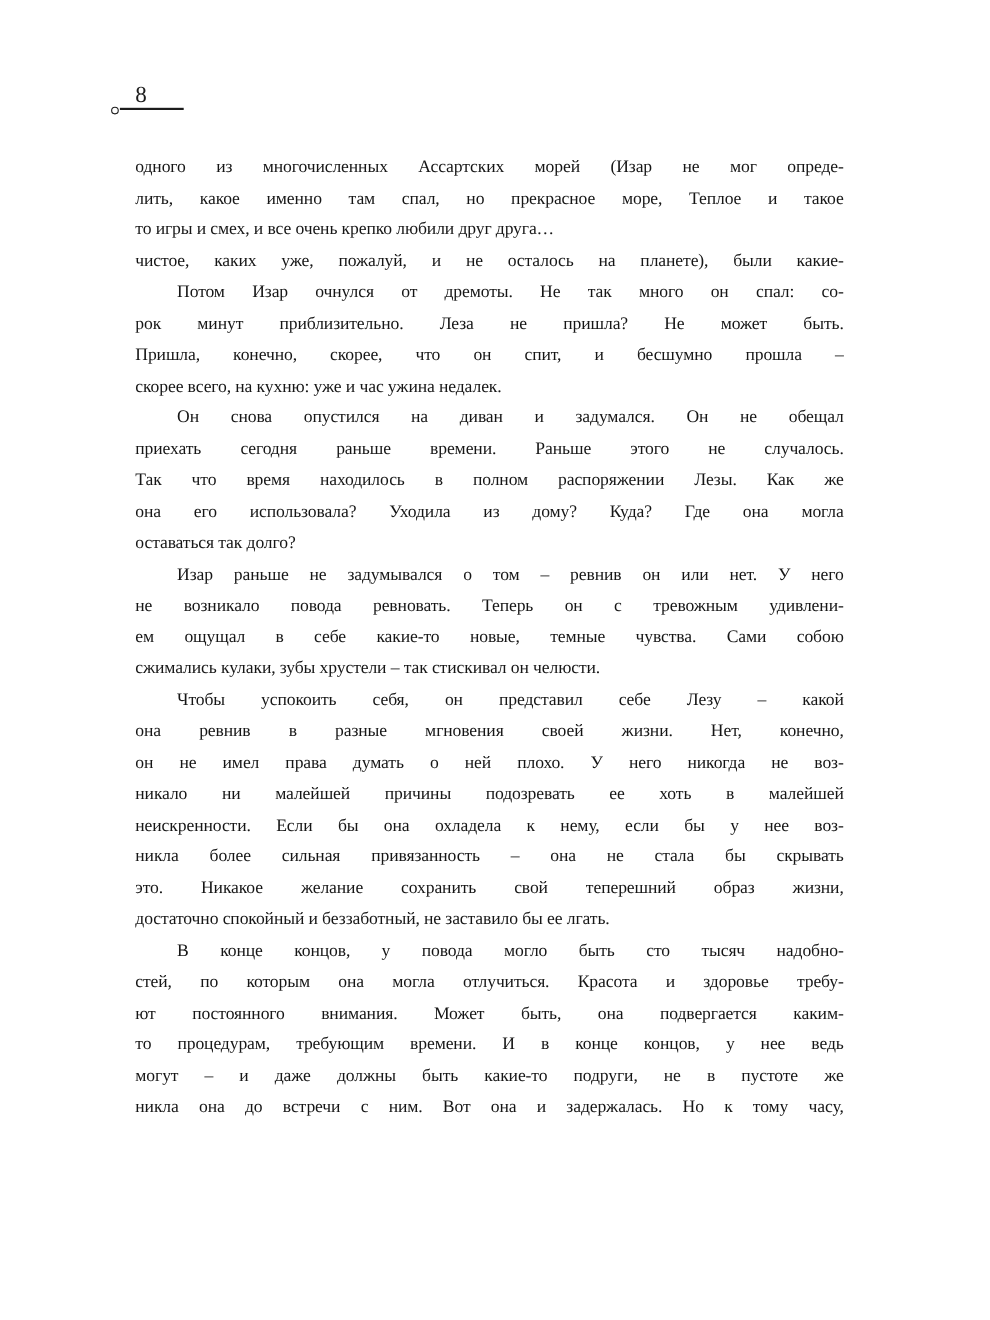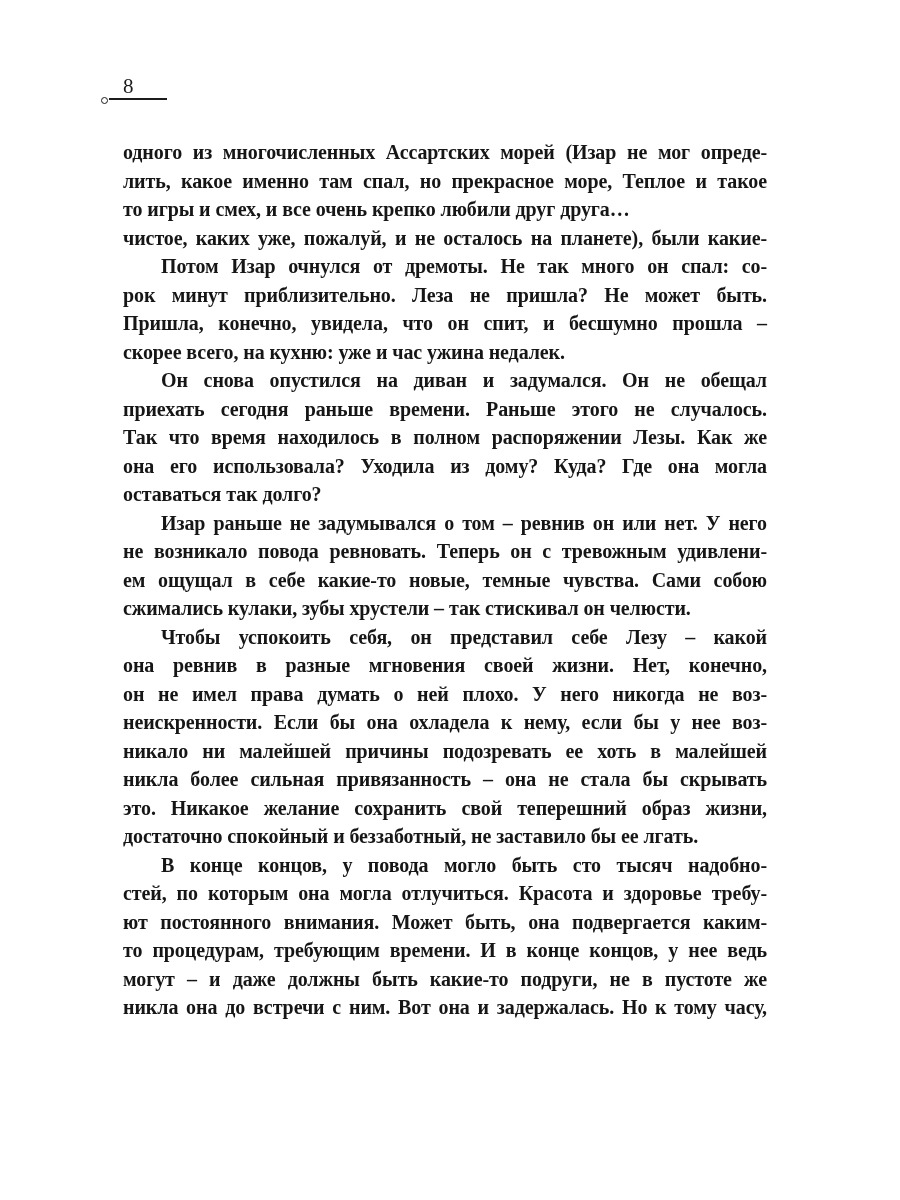--- a/index.html
+++ b/index.html
@@ -48,26 +48,25 @@
   }
   .text-block {
     position: absolute;
     left: 123px;
     top: 138px;
     width: 644px;
   }
   .para { margin: 0; }
   .line {
     display: block;
-    font-size: 20px;
+    font-size: 16px;
     line-height: 28.5px;
     text-align: justify;
     text-align-last: justify;
     letter-spacing: -0.1px;
-    font-weight: bold;
   }
   .line.last { text-align-last: left; }
   .line.indent { text-indent: 38px; }
 </style>
 </head>
 <body>
 
 <div class="page">
 
   <div class="page-number">8</div>
@@ -82,21 +81,21 @@
     <div class="para">
       <div class="line">одного из многочисленных Ассартских морей (Изар не мог опреде-</div>
       <div class="line">лить, какое именно там спал, но прекрасное море, Теплое и такое</div>
       <div class="line last">то игры и смех, и все очень крепко любили друг друга…</div>
       <div class="line">чистое, каких уже, пожалуй, и не осталось на планете), были какие-</div>
     </div>
 
     <div class="para">
       <div class="line indent">Потом Изар очнулся от дремоты. Не так много он спал: со-</div>
       <div class="line">рок минут приблизительно. Леза не пришла? Не может быть.</div>
-      <div class="line">Пришла, конечно, увидела, что он спит, и бесшумно прошла –</div>
+      <div class="line">Пришла, конечно, скорее, что он спит, и бесшумно прошла –</div>
       <div class="line last">скорее всего, на кухню: уже и час ужина недалек.</div>
     </div>
 
 
     <div class="para">
       <div class="line indent">Он снова опустился на диван и задумался. Он не обещал</div>
       <div class="line">приехать сегодня раньше времени. Раньше этого не случалось.</div>
       <div class="line">Так что время находилось в полном распоряжении Лезы. Как же</div>
       <div class="line">она его использовала? Уходила из дому? Куда? Где она могла</div>
       <div class="line last">оставаться так долго?</div>
@@ -106,22 +105,22 @@
       <div class="line indent">Изар раньше не задумывался о том – ревнив он или нет. У него</div>
       <div class="line">не возникало повода ревновать. Теперь он с тревожным удивлени-</div>
       <div class="line">ем ощущал в себе какие-то новые, темные чувства. Сами собою</div>
       <div class="line last">сжимались кулаки, зубы хрустели – так стискивал он челюсти.</div>
     </div>
 
     <div class="para">
       <div class="line indent">Чтобы успокоить себя, он представил себе Лезу – какой</div>
       <div class="line">она ревнив в разные мгновения своей жизни. Нет, конечно,</div>
       <div class="line">он не имел права думать о ней плохо. У него никогда не воз-</div>
+      <div class="line">никало ни малейшей причины подозревать ее хоть в малейшей</div>
       <div class="line">неискренности. Если бы она охладела к нему, если бы у нее воз-</div>
-      <div class="line">никало ни малейшей причины подозревать ее хоть в малейшей</div>
       <div class="line">никла более сильная привязанность – она не стала бы скрывать</div>
       <div class="line">это. Никакое желание сохранить свой теперешний образ жизни,</div>
       <div class="line last">достаточно спокойный и беззаботный, не заставило бы ее лгать.</div>
     </div>
 
     <div class="para">
       <div class="line indent">В конце концов, у повода могло быть сто тысяч надобно-</div>
       <div class="line">стей, по которым она могла отлучиться. Красота и здоровье требу-</div>
       <div class="line">ют постоянного внимания. Может быть, она подвергается каким-</div>
       <div class="line">то процедурам, требующим времени. И в конце концов, у нее ведь</div>

